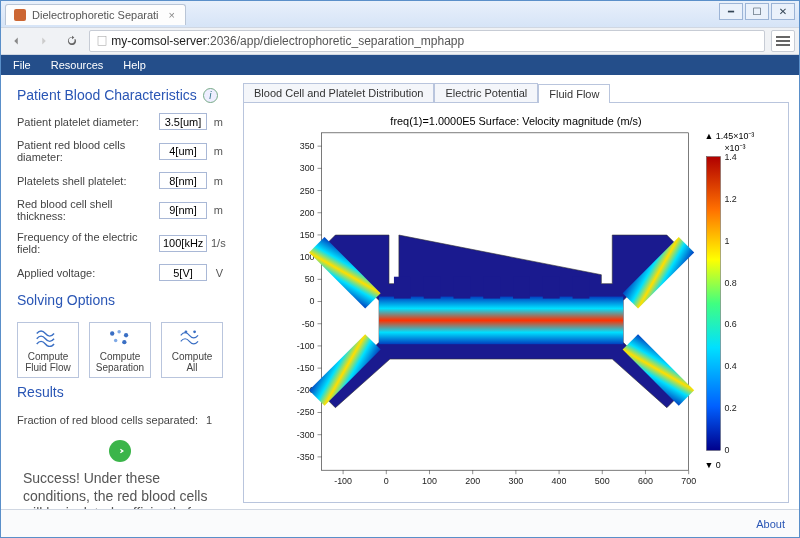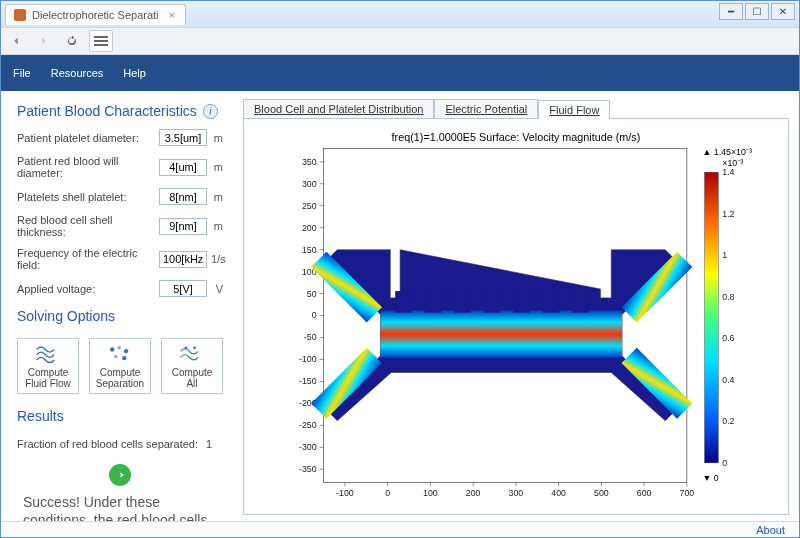--- a/index.html
+++ b/index.html
@@ -13,51 +13,51 @@
   .winbuttons { position:absolute; right:4px; top:2px; display:flex; gap:2px;}
   .winbtn { width:24px; height:17px; border:1px solid #9cb4d6; background:#eaf1fb; display:flex; align-items:center; justify-content:center; font-size:10px; color:#345;}
   .addrbar { height:28px; background:#f0f2f5; border-top:1px solid #d0d7e2; border-bottom:1px solid #d0d7e2; display:flex; align-items:center; padding:0 4px; gap:6px;}
   .navbtn { width:22px;height:22px; display:flex;align-items:center;justify-content:center; color:#777; border-radius:3px;}
   .navbtn svg{width:14px;height:14px;}
   .url { flex:1; height:22px; border:1px solid #c7ccd5; border-radius:2px; background:#fff; display:flex; align-items:center; padding:0 6px; font-size:12px; color:#555;}
   .url .host{color:#222;}
   .menuicon{width:24px;height:22px;border:1px solid #c7ccd5;border-radius:2px;background:#fff;display:flex;align-items:center;justify-content:center;}
   .menuicon div{width:14px;height:2px;background:#666;box-shadow:0 4px 0 #666,0 -4px 0 #666;}
   
-  .menubar { height:36px; background:#244e8a; color:#fff; display:flex; align-items:center; padding:9px 2px; font-size:11px;}
+  .menubar { height:20px; background:#244e8a; color:#fff; display:flex; align-items:center; padding:9px 2px; font-size:11px;}
   .menubar .mitem{padding:2px 10px;}
   
   .content { flex:1; background:#fff; display:flex; overflow:hidden; }
   .sidebar { width:238px; padding:10px 16px 6px; border-right:0px; display:flex; flex-direction:column; gap:4px;}
   .sechdr { color:#2a56b5; font-size:14px; font-weight:400; margin:2px 0 6px; display:flex; align-items:center; gap:6px;}
   .info-icon { width:15px;height:15px;border:1px solid #7a8; border-radius:50%; display:inline-flex;align-items:center;justify-content:center; font-style:italic; color:#378; font-size:10px; background:#eef;}
   .field { display:flex; align-items:center; margin-bottom:5px; font-size:11px; color:#444;}
   .field label{ flex:1; }
   .field input{ width:48px; height:17px; border:1px solid #a9b8d6; font-size:11px; padding:0 3px; background:#fff;text-align:center;}
   .field .unit{ width:16px; text-align:right; color:#555; padding-left:4px;}
-  .btnrow { display:flex; gap:10px; margin:4px 0 8px;}
+  .btnrow { display:flex; gap:10px; margin:4px 0 0;}
   .bigbtn { width:62px; height:56px; border:1px solid #b9c5dd; background:#fff; display:flex; flex-direction:column; align-items:center; justify-content:center; gap:4px; font-size:10px; color:#444; text-align:center; line-height:1.1;}
   .bigbtn .ic{width:26px;height:20px;}
   .resultrow{font-size:11px;color:#444;display:flex;gap:8px;align-items:center;margin:4px 0 10px;}
   .success{display:flex;flex-direction:column;align-items:center;gap:8px;padding:0 6px;}
   .goicon{width:22px;height:22px;border-radius:50%;background:#3bb54a;display:flex;align-items:center;justify-content:center;}
   .goicon svg{width:12px;height:12px;fill:#fff;}
   .successtxt{font-size:14px;color:#555;text-align:left;line-height:1.25;}
   
   .rightpane{flex:1; padding:6px 10px 6px 4px; display:flex; flex-direction:column;}
-  .tabstrip{display:flex; border-bottom:1px solid #b9c5dd; height:22px; align-items:flex-end;text-decoration:underline;}
+  .tabstrip{display:flex; border-bottom:1px solid #b9c5dd; height:22px; align-items:flex-end;}
   .ptab{border:1px solid #b9c5dd; border-bottom:none; background:#f4f6fa; padding:3px 10px; font-size:11px; color:#333; margin-right:0px;}
   .ptab.sel{background:#fff; position:relative; top:1px;}
   .plotwrap{flex:1; border:1px solid #b9c5dd; border-top:none; background:#fff; padding:8px 8px 4px; display:flex; overflow:hidden;}
   .plotarea{flex:1; position:relative;}
   svg.plot{width:100%; height:100%;}
   .axis text{font-size:9px; fill:#222;}
   .axis line{stroke:#222; stroke-width:0.5;}
   .plottitle{font-size:11px; text-anchor:middle;}
-  .footer{height:16px; border-top:1px solid #d0d7e2; background:#fafbfc; display:flex; align-items:center; justify-content:flex-end; padding:0 14px;}
+  .footer{height:28px; border-top:1px solid #d0d7e2; background:#fafbfc; display:flex; align-items:center; justify-content:flex-end; padding:0 14px;}
   .footer a{color:#2a56b5; font-size:11px; text-decoration:none;}
 </style>
 </head>
 <body>
 
 <div class="window">
 
   <div class="titlebar">
     <div class="tab">
       <span class="favicon"></span>
@@ -80,20 +80,26 @@
     <div class="navbtn">
         <svg viewBox="0 0 24 24">
           <path fill="#ccc" d="M9 6l6 6-6 6z"></path>
         </svg>
       </div>
     <div class="navbtn">
         <svg viewBox="0 0 24 24">
           <path fill="#666" d="M12 5a7 7 0 1 0 6.3 4H16a5 5 0 1 1-4-3V3l4 3-4 3V7a5 5 0 0 0 0-2z"></path>
         </svg>
       </div>
+    <div class="url">
+      <svg width="12" height="12" viewBox="0 0 24 24">
+          <rect x="4" y="3" width="16" height="18" fill="none" stroke="#999"></rect>
+        </svg>
+      &nbsp;<span class="host">my-comsol-server</span><span>:2036/app/dielectrophoretic_separation_mphapp</span>
+    </div>
     <div class="menuicon">
         <div></div>
       </div>
   </div>
 
   <div class="menubar">
     <div class="mitem">File</div>
     <div class="mitem">Resources</div>
     <div class="mitem">Help</div>
   </div>
@@ -103,21 +109,21 @@
       <div class="sechdr">
         <span>Patient Blood Characteristics</span>
         <span class="info-icon">i</span>
       </div>
       <div class="field">
           <label>Patient platelet diameter:</label>
           <input value="3.5[um]" style="">
           <span class="unit">m</span>
         </div>
       <div class="field">
-          <label>Patient red blood will diameter:</label>
+          <label>Patient red blood cells diameter:</label>
           <input value="4[um]" style="">
           <span class="unit">m</span>
         </div>
       <div class="field">
           <label>Platelets shell platelet:</label>
           <input value="8[nm]" style="">
           <span class="unit">m</span>
         </div>
       <div class="field">
           <label>Red blood cell shell thickness:</label>

